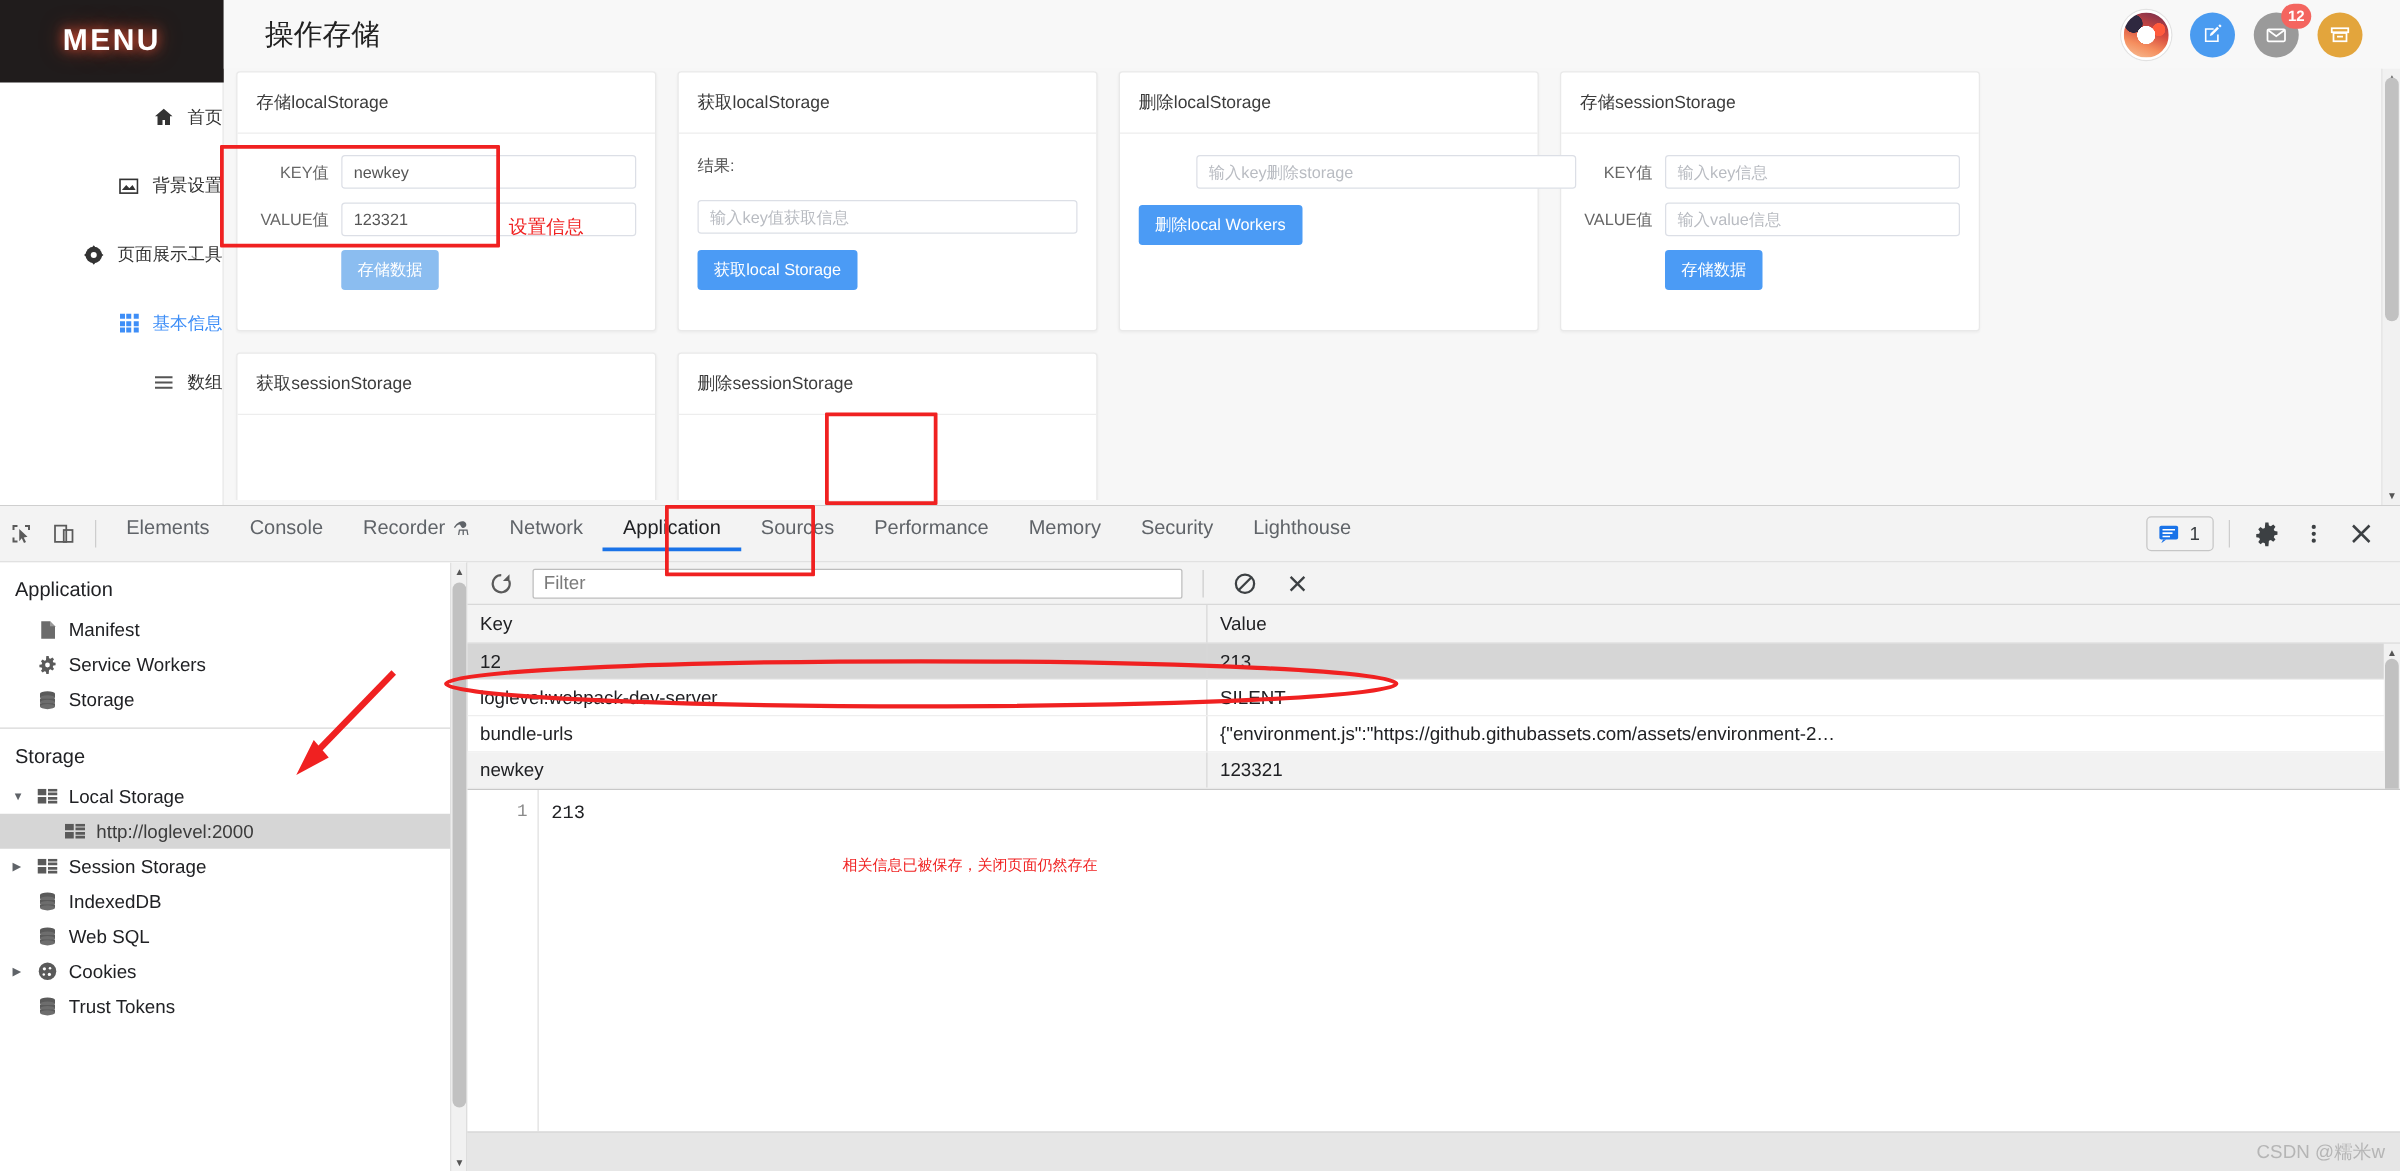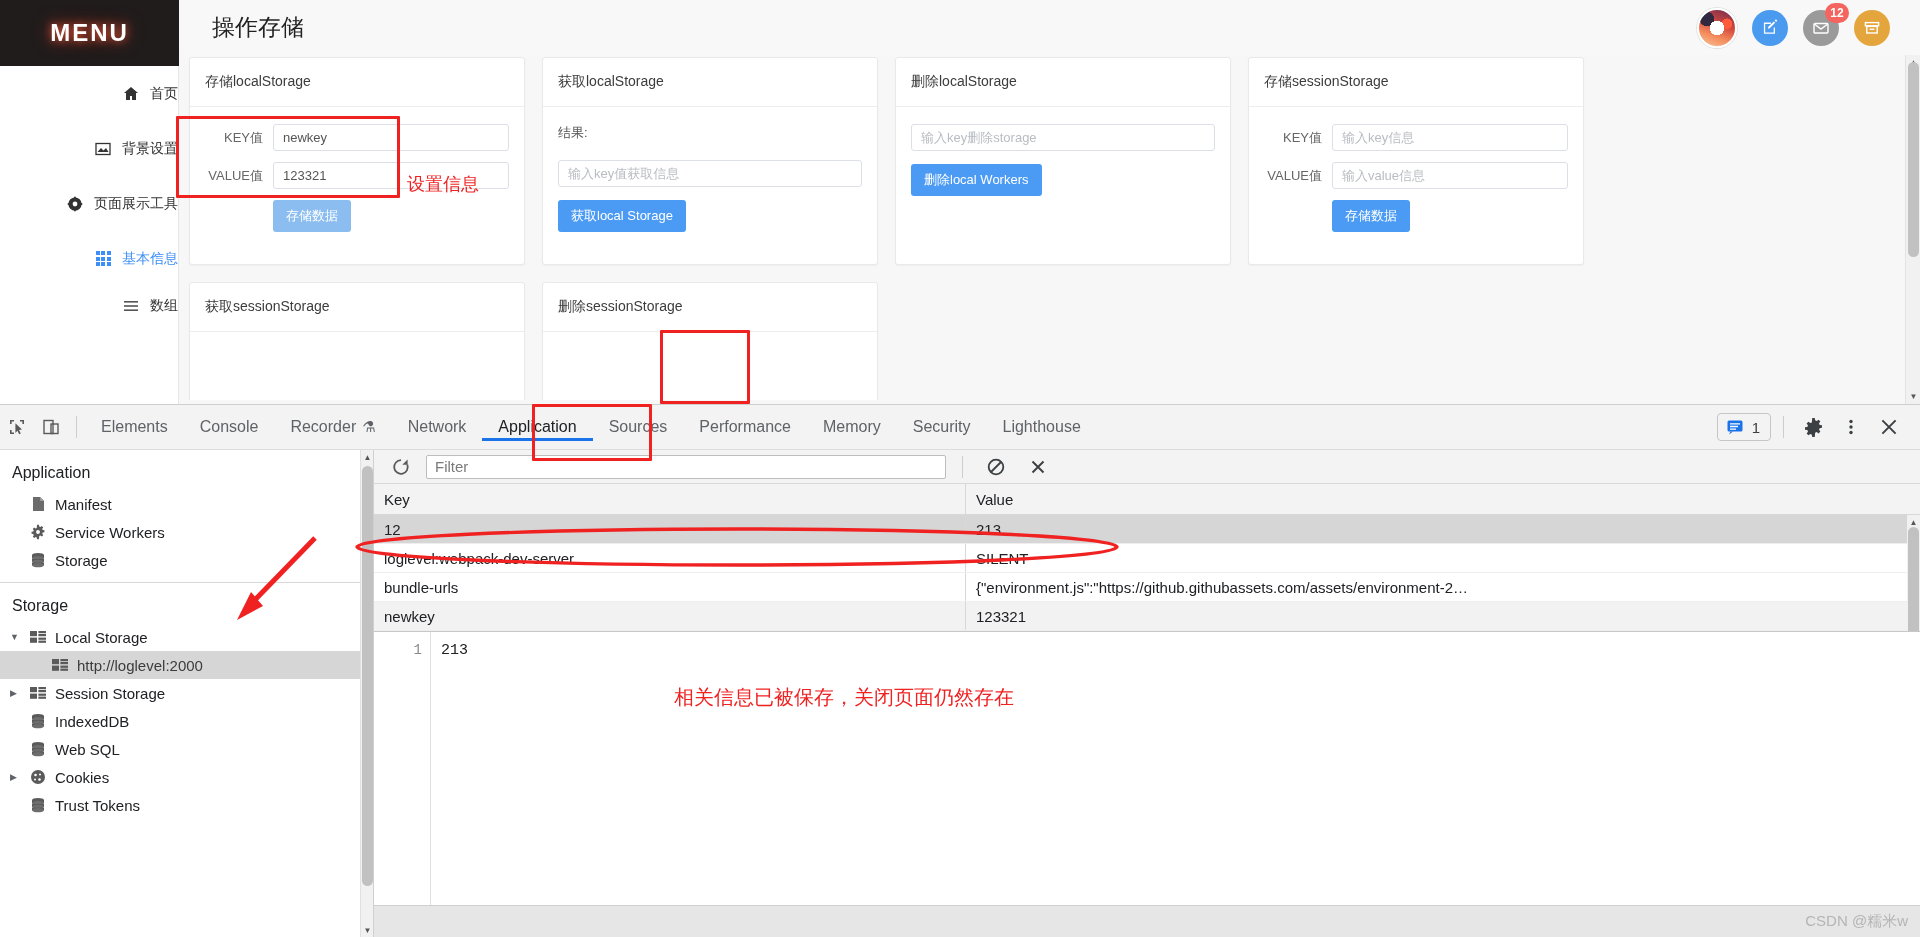--- a/index.html
+++ b/index.html
@@ -143,21 +143,21 @@
   }
   .btn-soft { background: #8bbdf0; }
   .btn-center-wrap { display: flex; padding-left: 68px; }
   .result-label { font-size: 13px; color: #555; margin-bottom: 18px; }
 
   
   .red-box {
     position: absolute; border: 3px solid #f02121;
     pointer-events: none; border-radius: 1px;
   }
-  .red-text { position: absolute; color: #f02121; font-size: 18px; }
+  .red-text { position: absolute; color: #f02121; font-size: 15px; }
 
   
   #page-scrollbar {
     position: absolute; right: 0; top: 55px;
     width: 15px; height: 349px; background: #f1f1f1;
     border-left: 1px solid #e3e3e3;
   }
   #page-scroll-thumb {
     position: absolute; left: 2px; top: 7px;
     width: 11px; height: 195px; background: #c1c1c1; border-radius: 6px;
@@ -177,21 +177,21 @@
     height: 45px; display: flex; align-items: center;
     background: #f3f3f3; border-bottom: 1px solid #dcdcdc;
     position: relative;
   }
   .dt-ico-btn {
     width: 34px; height: 32px; display: flex; align-items: center;
     justify-content: center; cursor: pointer; color: #5a5a5a;
   }
   .dt-sep { width: 1px; height: 22px; background: #cdcdcd; margin: 0 8px; }
   .dt-tab {
-    padding: 0 16px; height: 27px; display: flex; align-items: center;
+    padding: 0 16px; height: 27px; display: flex; 
     font-size: 16px; color: #5f6368; cursor: pointer; position: relative;
     gap: 6px;
   }
   .dt-tab.selected { color: #202124; }
   .dt-tab.selected::after {
     content: ""; position: absolute; left: 0; right: 0; bottom: 0;
     height: 3px; background: #1a73e8;
   }
   #dt-toolbar-right {
     margin-left: auto; display: flex; align-items: center; gap: 4px;
@@ -268,21 +268,21 @@
     font-size: 14px; color: #8a8a8a;
     border-right: 1px solid #e0e0e0;
     font-family: "Liberation Mono", monospace;
   }
   #preview-content {
     flex: 1; padding: 10px 0 0 10px; font-size: 15px; color: #202124;
     font-family: "Liberation Mono", monospace;
   }
   #preview-note {
     position: absolute; left: 300px; top: 52px;
-    color: #f02121; font-size: 20px;
+    color: #f02121; font-size: 12px;
     font-family: "Liberation Sans", sans-serif;
   }
   #dt-statusbar {
     height: 33px; background: #e6e6e6; border-top: 1px solid #cfcfcf;
   }
 
   
   #table-scrollbar {
     position: absolute; right: 0; top: 65px; width: 13px; height: 200px;
     background: #f1f1f1;
@@ -422,21 +422,21 @@
         <div class="card-body">
           <div class="result-label">结果:</div>
           <input class="inp" style="width: 100%; margin-bottom: 13px;" placeholder="输入key值获取信息">
           <button class="btn-primary">获取local Storage</button>
         </div>
       </div>
 
       <div class="card">
         <div class="card-head">删除localStorage</div>
         <div class="card-body">
-          <input class="inp" style="width: 100%; margin-bottom: 13px;" placeholder="输入key删除storage">
+          <input class="inp" style="width: 100%; margin-bottom: 13px; margin-left: 46px;" placeholder="输入key删除storage">
           <button class="btn-primary">删除local Workers</button>
         </div>
       </div>
 
       <div class="card">
         <div class="card-head">存储sessionStorage</div>
         <div class="card-body">
           <div class="form-row">
             <div class="form-label">KEY值</div>
             <input class="inp" placeholder="输入key信息" style="">

